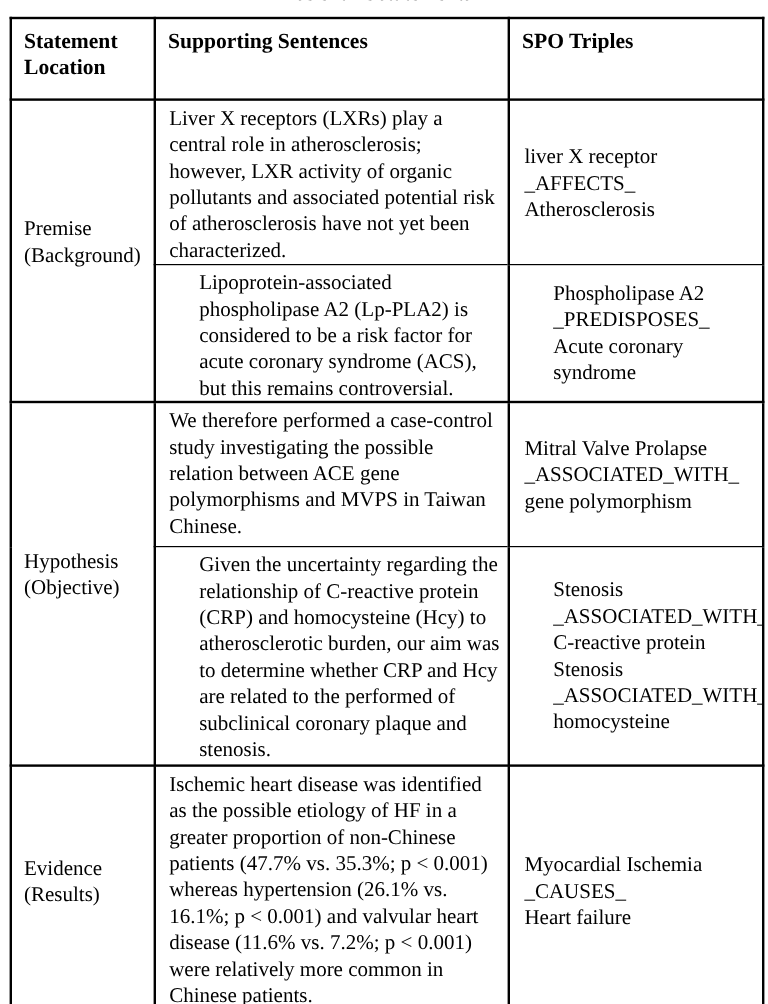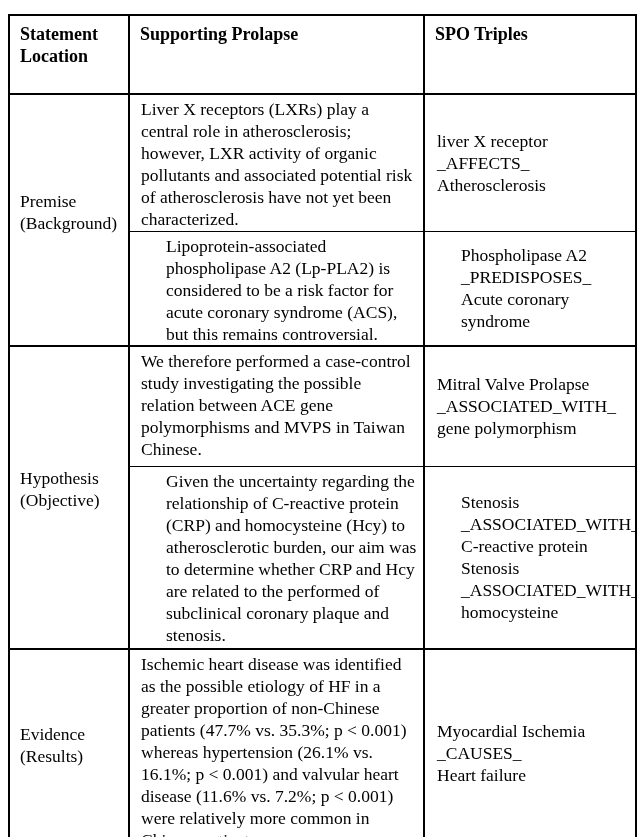--- a/index.html
+++ b/index.html
@@ -72,21 +72,21 @@
   td.spo {
     vertical-align: middle;
     padding: 0 2px 0 12px;
     white-space: pre-line;
     margin-top: 48px;
   }
   
   tr.thin-bottom td.sent, tr.thin-bottom td.spo { border-bottom-width: 1px; }
   tr.thin-top td.sent, tr.thin-top td.spo { border-top-width: 1px; padding-left: 36px; }
 
-  tr.row-header { height: 79px; padding-left: 37px; }
+  tr.row-header { height: 68px; padding-left: 37px; }
   tr.row-1 { height: 137px; }
   tr.row-2 { height: 109px; }
   tr.row-3 { height: 121px; }
   tr.row-4 { height: 182px; }
   tr.row-5 { height: 208px; }
 </style>
 </head>
 <body>
 
 <div class="page">
@@ -98,21 +98,21 @@
   <table class="spo-table">
     <colgroup>
       <col class="c1">
         <col class="c2">
         <col class="c3">
     </colgroup>
     <thead>
       <tr class="row-header">
         <th>Statement
 Location</th>
-        <th>Supporting Prolapse</th>
+        <th>Supporting Sentences</th>
         <th>SPO Triples</th>
       </tr>
     </thead>
     <tbody>
       <tr class="row-1 thin-bottom">
         <td class="loc" rowspan="2">Premise
 (Background)</td>
         <td class="sent">Liver X receptors (LXRs) play a central role in atherosclerosis; however, LXR activity of organic pollutants and associated potential risk of atherosclerosis have not yet been characterized.</td>
         <td class="spo">liver X receptor
 _AFFECTS_

